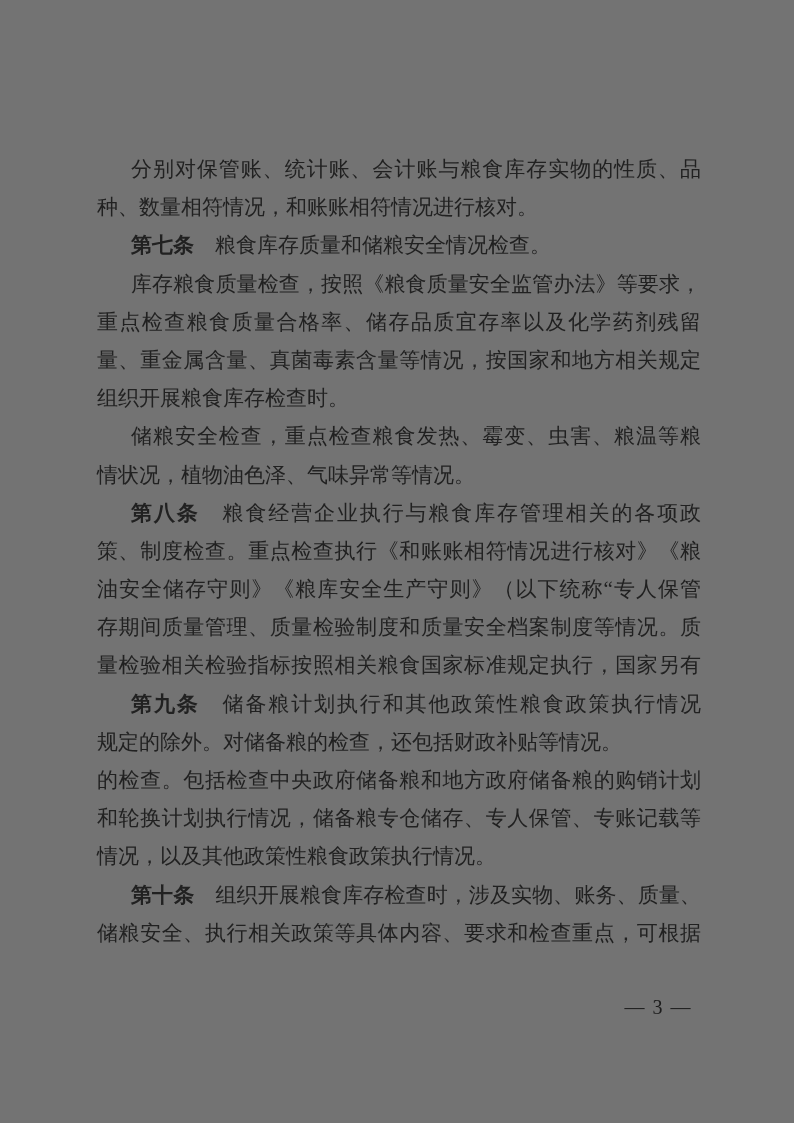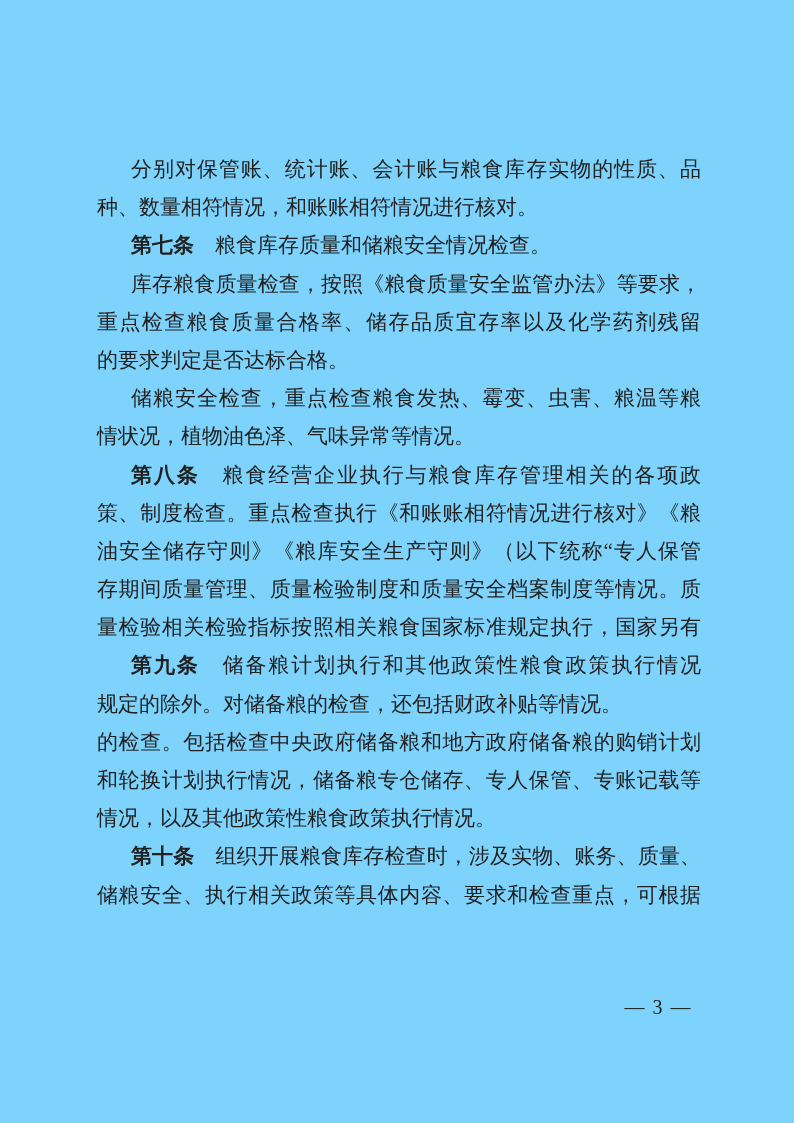--- a/index.html
+++ b/index.html
@@ -13,21 +13,21 @@
     position: relative;
     overflow: hidden;
     font-family: "Liberation Serif", "DejaVu Serif", serif;
     color: #212121;
   }
   .page {
     position: absolute;
     left: 0; top: 0;
     width: 794px;
     height: 1123px;
-    background: #7dd3fc;
+    background: #737373;
   }
   .text-block {
     position: absolute;
     left: 97px;
     top: 150px;
     width: 604px;
   }
   .line {
     height: 38.2px;
     line-height: 38.2px;
@@ -59,21 +59,22 @@
 </head>
 <body>
 
 <div class="page">
   <div class="text-block" id="text-block">
       <div class="line indent"><span>分别对保管账、统计账、会计账与粮食库存实物的性质、品</span></div>
       <div class="line end"><span>种、数量相符情况，和账账相符情况进行核对。</span></div>
       <div class="line indent end"><span class="art">第七条</span><span>　粮食库存质量和储粮安全情况检查。</span></div>
       <div class="line indent"><span>库存粮食质量检查，按照《粮食质量安全监管办法》等要求，</span></div>
       <div class="line"><span>重点检查粮食质量合格率、储存品质宜存率以及化学药剂残留</span></div>
-      <div class="line end"><span>的要求判定是否达标合格。</span></div>
+      <div class="line"><span>量、重金属含量、真菌毒素含量等情况，按国家和地方相关规定</span></div>
+      <div class="line end"><span>组织开展粮食库存检查时。</span></div>
       <div class="line indent"><span>储粮安全检查，重点检查粮食发热、霉变、虫害、粮温等粮</span></div>
       <div class="line end"><span>情状况，植物油色泽、气味异常等情况。</span></div>
       <div class="line indent"><span class="art">第八条</span><span>　粮食经营企业执行与粮食库存管理相关的各项政</span></div>
       <div class="line"><span>策、制度检查。重点检查执行《和账账相符情况进行核对》《粮</span></div>
       <div class="line"><span>油安全储存守则》《粮库安全生产守则》（以下统称“专人保管</span></div>
       <div class="line"><span>存期间质量管理、质量检验制度和质量安全档案制度等情况。质</span></div>
       <div class="line"><span>量检验相关检验指标按照相关粮食国家标准规定执行，国家另有</span></div>
       <div class="line indent"><span class="art">第九条</span><span>　储备粮计划执行和其他政策性粮食政策执行情况</span></div>
       <div class="line end"><span>规定的除外。对储备粮的检查，还包括财政补贴等情况。</span></div>
       <div class="line"><span>的检查。包括检查中央政府储备粮和地方政府储备粮的购销计划</span></div>

